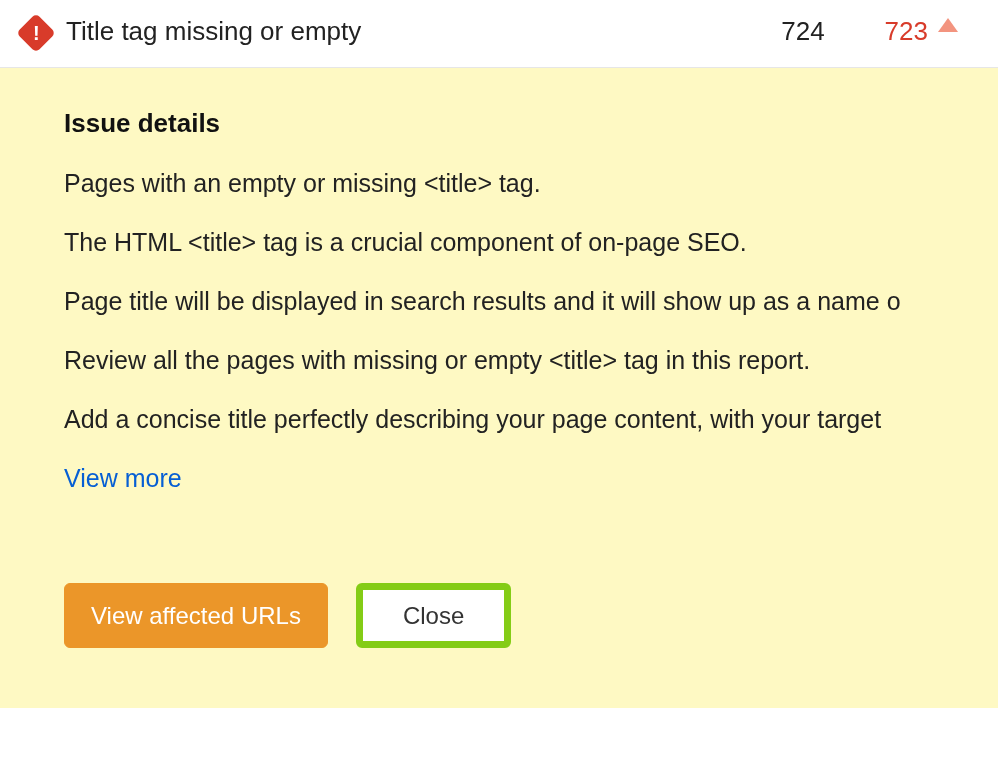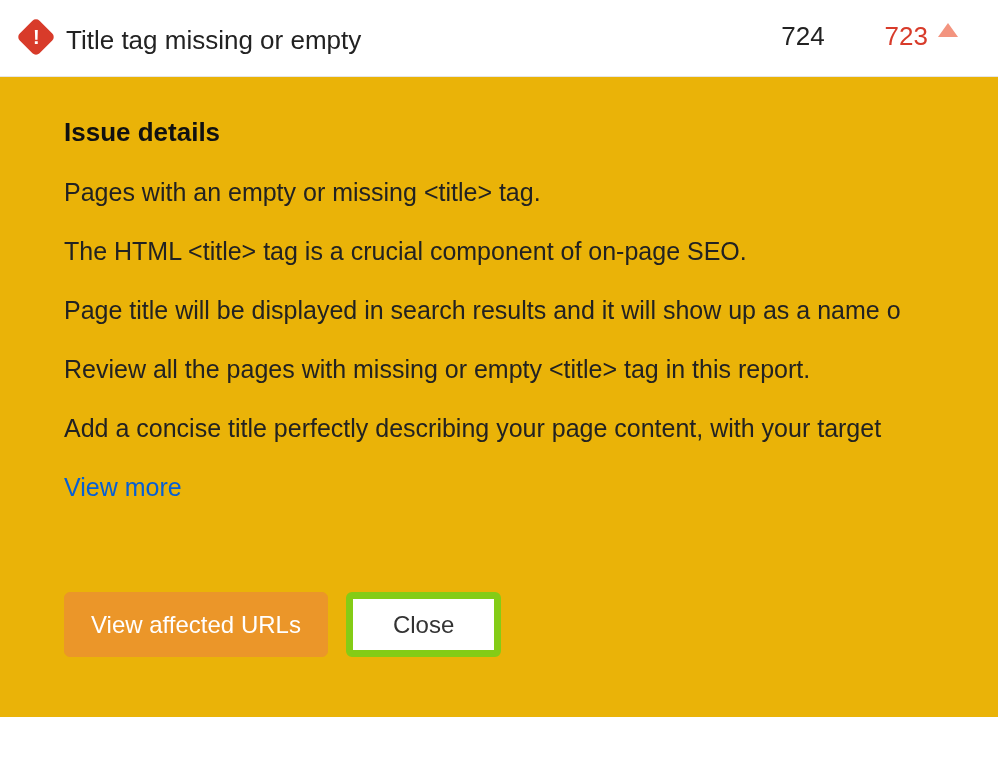--- a/index.html
+++ b/index.html
@@ -35,21 +35,20 @@
     transform: rotate(-45deg);
     color: #fff;
     font-weight: 700;
     font-size: 20px;
     line-height: 1;
   }
   .issue-title {
     flex: 1 1 auto;
     font-size: 26px;
     color: #222;
-    margin-top: 9px;
   }
   .count-pages {
     flex: 0 0 auto;
     min-width: 100px;
     text-align: center;
     font-size: 26px;
     color: #222;
     padding-right: 60px;
   }
   .count-added {
@@ -65,21 +64,21 @@
   .triangle-up {
     width: 0;
     height: 0;
     border-left: 10px solid transparent;
     border-right: 10px solid transparent;
     border-bottom: 14px solid #f3947f;
     margin-top: 2px;
   }
 
   .details {
-    background: #eab308;
+    background: #fef9c3;
     padding: 40px 0 60px 64px;
   }
   .block-heading {
     font-weight: 700;
     font-size: 26px;
     color: #111;
     margin: 40px 0 30px 0;
   }
   .block-heading.first { margin-top: 0; }
   .para {
@@ -92,21 +91,21 @@
   .link {
     color: #065fd4;
     font-size: 25px;
     cursor: pointer;
     margin: 0 0 30px 0;
     display: inline-block;
   }
   .actions {
     margin-top: 60px;
     display: flex;
-    gap: 18px;
+    gap: 28px;
     align-items: stretch;
   }
   .btn {
     font-size: 24px;
     padding: 10px 26px;
     border-radius: 6px;
     cursor: pointer;
     line-height: 1.3;
   }
   .btn-primary {

